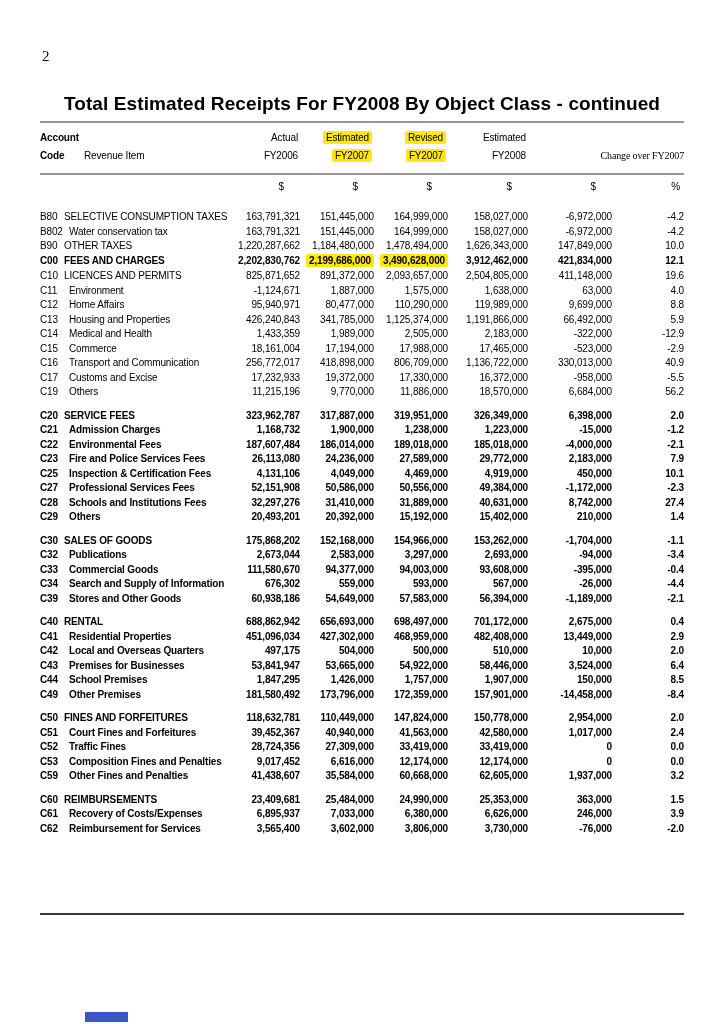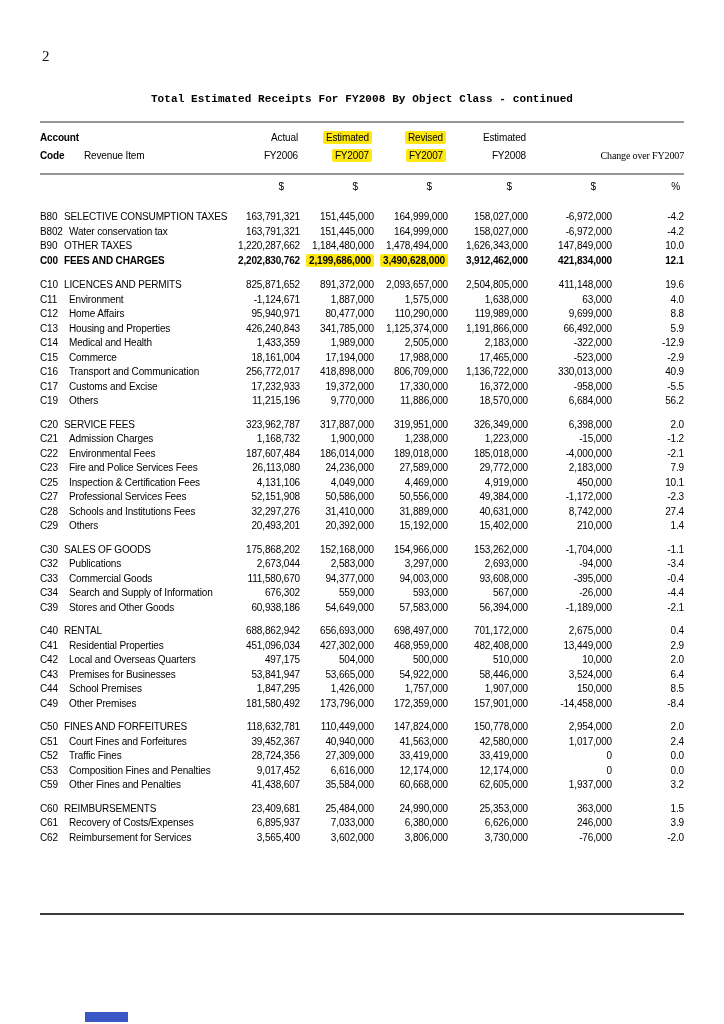--- a/index.html
+++ b/index.html
@@ -7,21 +7,21 @@
     position:relative; width:724px; height:1024px; background:#ffffff;
     font-family:"Liberation Sans", sans-serif; color:#000;
     overflow:hidden;
   }
   .page-number {
     position:absolute; left:42px; top:48px;
     font-family:"Liberation Serif", serif; font-size:15px; color:#111;
   }
   .doc-title {
     position:absolute; left:0; top:93px; width:724px; text-align:center;
-    font-family:Liberation Mono, monospace; font-weight:bold; font-size:11px;
+    font-family:Liberation Sans, sans-serif; font-weight:bold; font-size:19px;
     letter-spacing:0.1px;
   }
   .table-wrap { position:absolute; left:40px; top:121px; width:644px; font-size:10px; letter-spacing:-0.15px; }
   .rule { height:2px; background:#979797; }
   .rule-bottom { position:absolute; left:40px; top:913px; width:644px; height:2px; background:#3a3a3a; }
 
   .grid { display:grid; grid-template-columns:24px 148px 88px 74px 74px 80px 84px 72px; }
   .c-code { white-space:nowrap; }
   .c-item { white-space:nowrap; }
   .c-num  { text-align:right; white-space:nowrap; }
@@ -33,22 +33,22 @@
   .h-cell { text-align:right; padding-right:2px; white-space:nowrap; }
   .h-left { text-align:left; padding-right:0;font-weight:bold; }
   .h-item { padding-left:20px; text-align:left; }
   .h-change { grid-column:7 / 9; text-align:right; padding-right:0;font-family:Liberation Serif, serif; }
   .hdr-pad-bottom { height:8px; }
 
   .units .grid { line-height:16px; padding-top:4px; padding-bottom:2px; }
 
   .tbody { margin-top:13px; }
   .section.gap-lg { }
-  .section.gap-md { margin-top:10px; }
-  .section.gap-sm { margin-top:9px; }
+  .section.gap-md { margin-top:1px; }
+  .section.gap-sm { margin-top:9px;font-weight:bold; }
   .row { line-height:14.5px; }
   .row.bold { font-weight:bold; }
   .row.indent .c-item { padding-left:5px; }
 
   .hl { background:var(--hl, #ffe712); padding:1px 3px; border-radius:2px; }
 
   .blue-bar { position:absolute; left:85px; top:1012px; width:43px; height:10px; background:#3b57c6; }
 </style>
 </head>
 <body>

